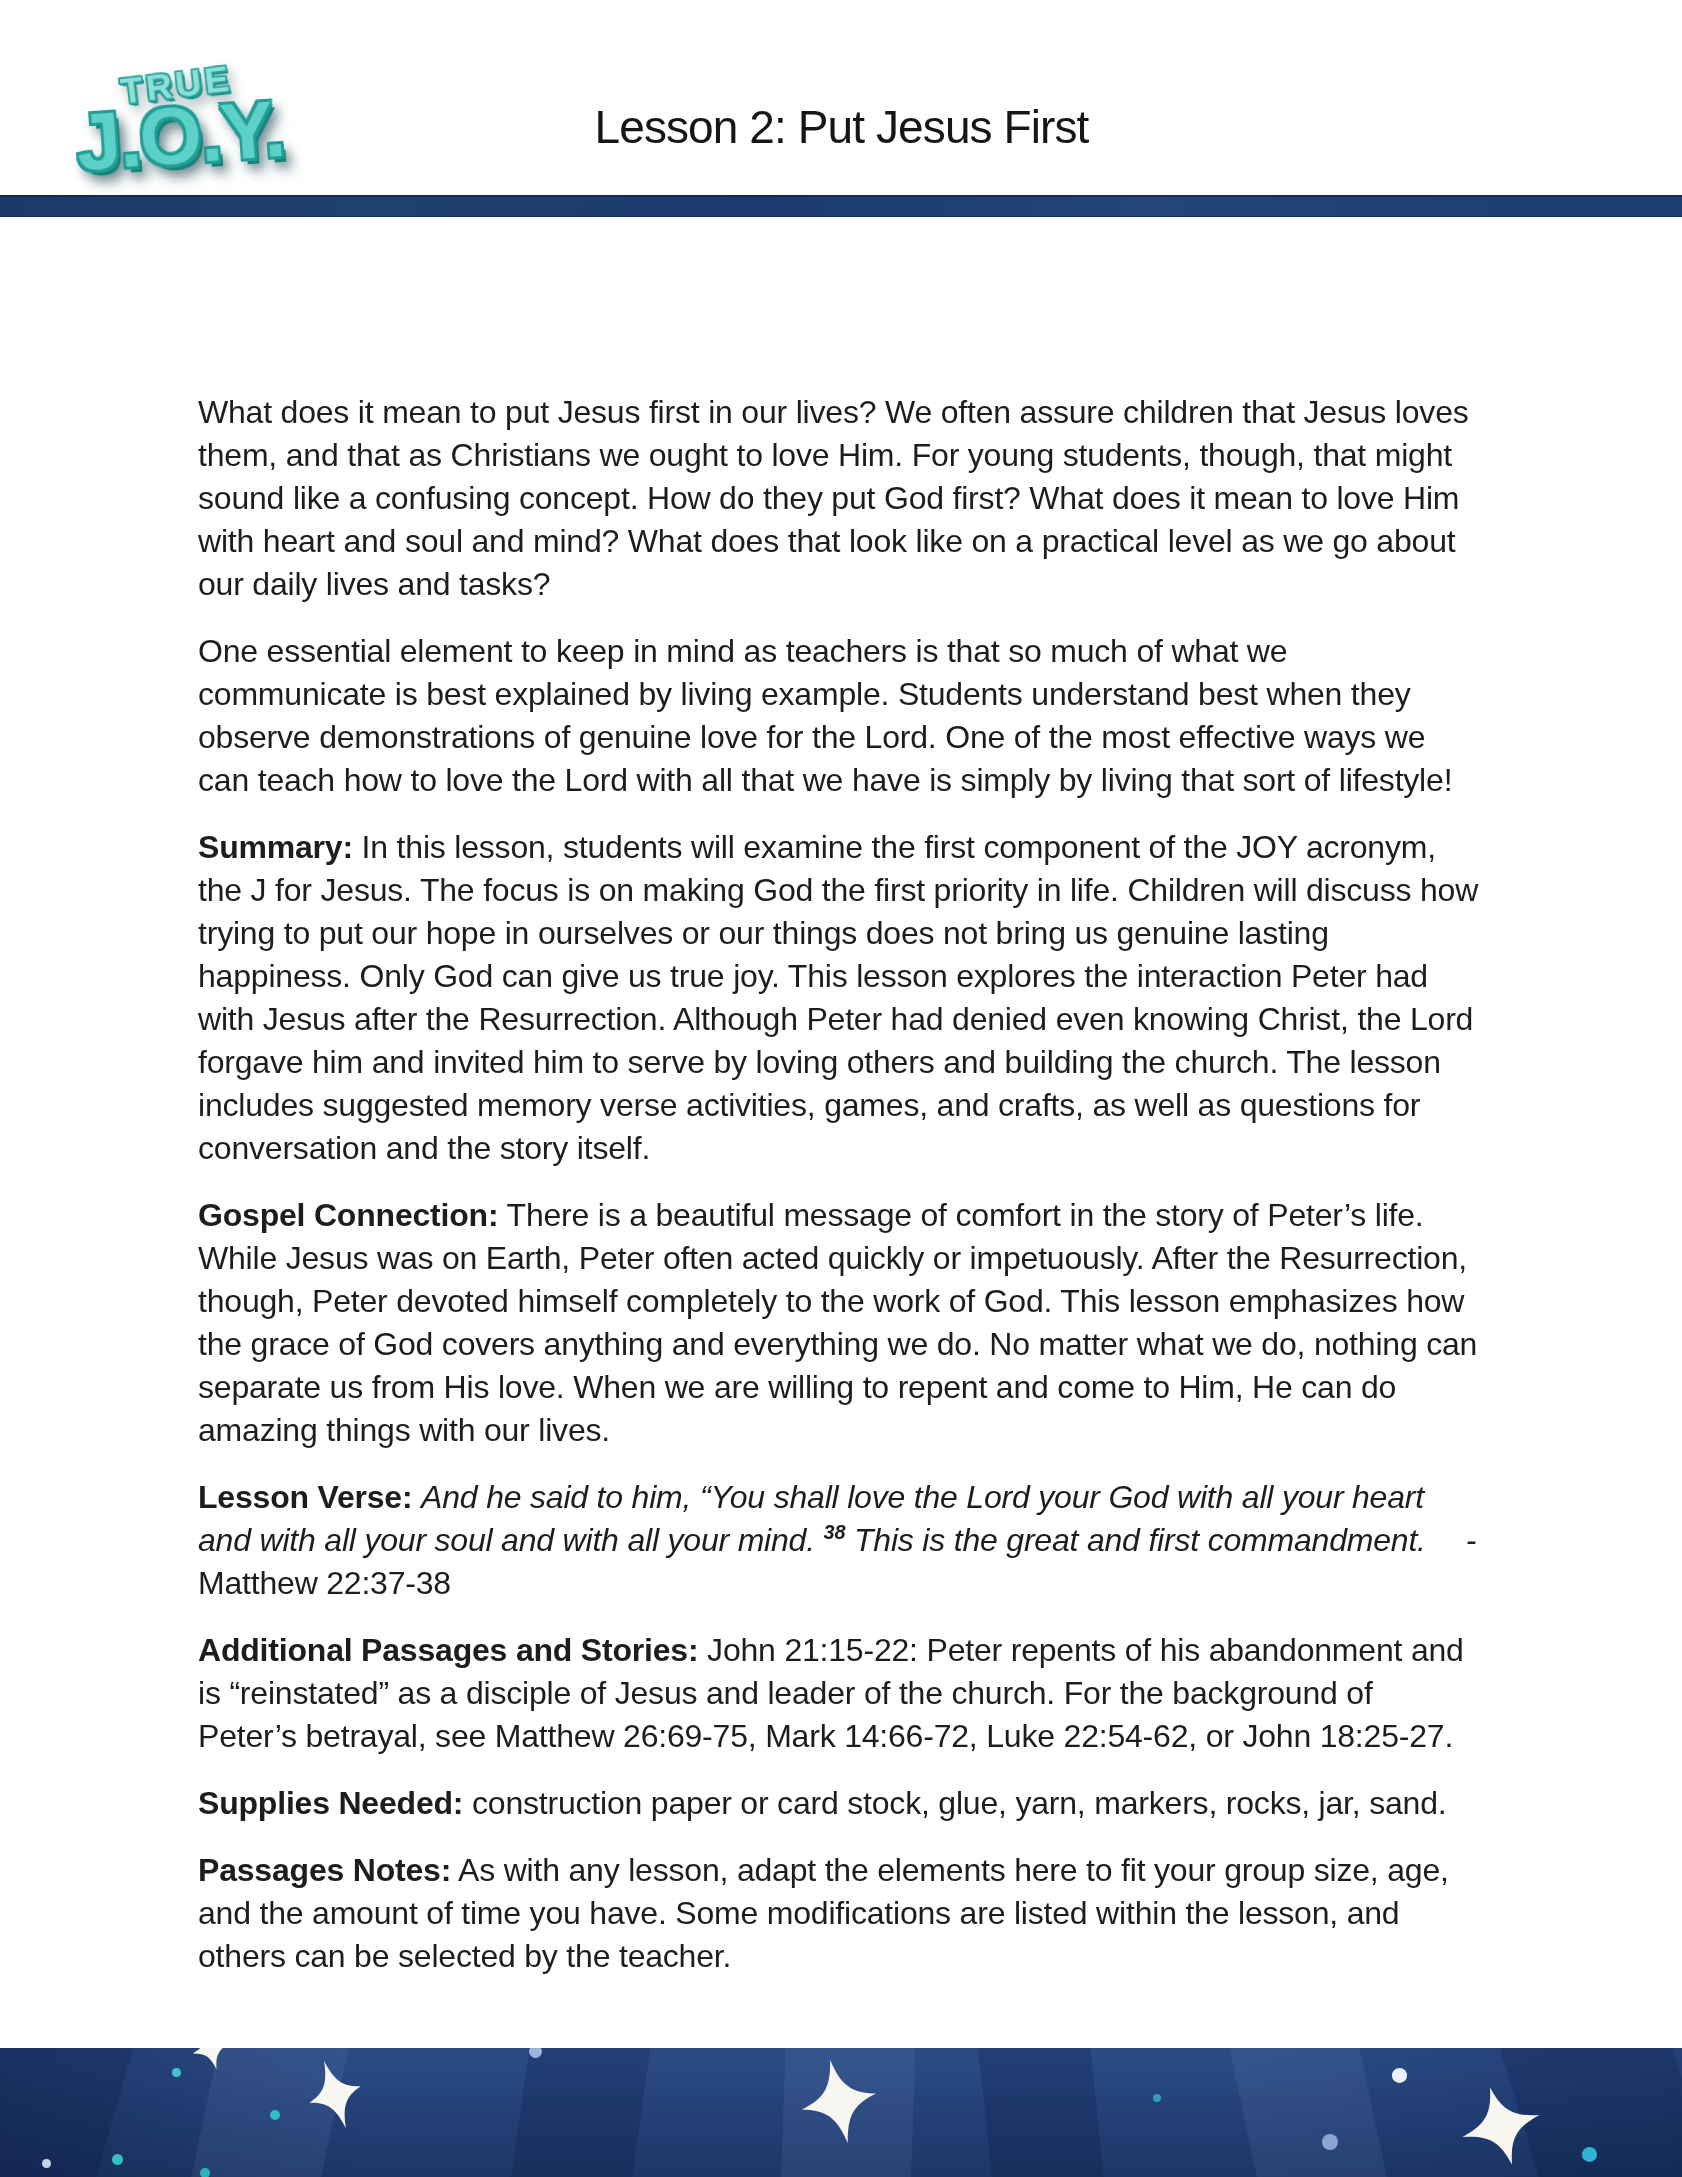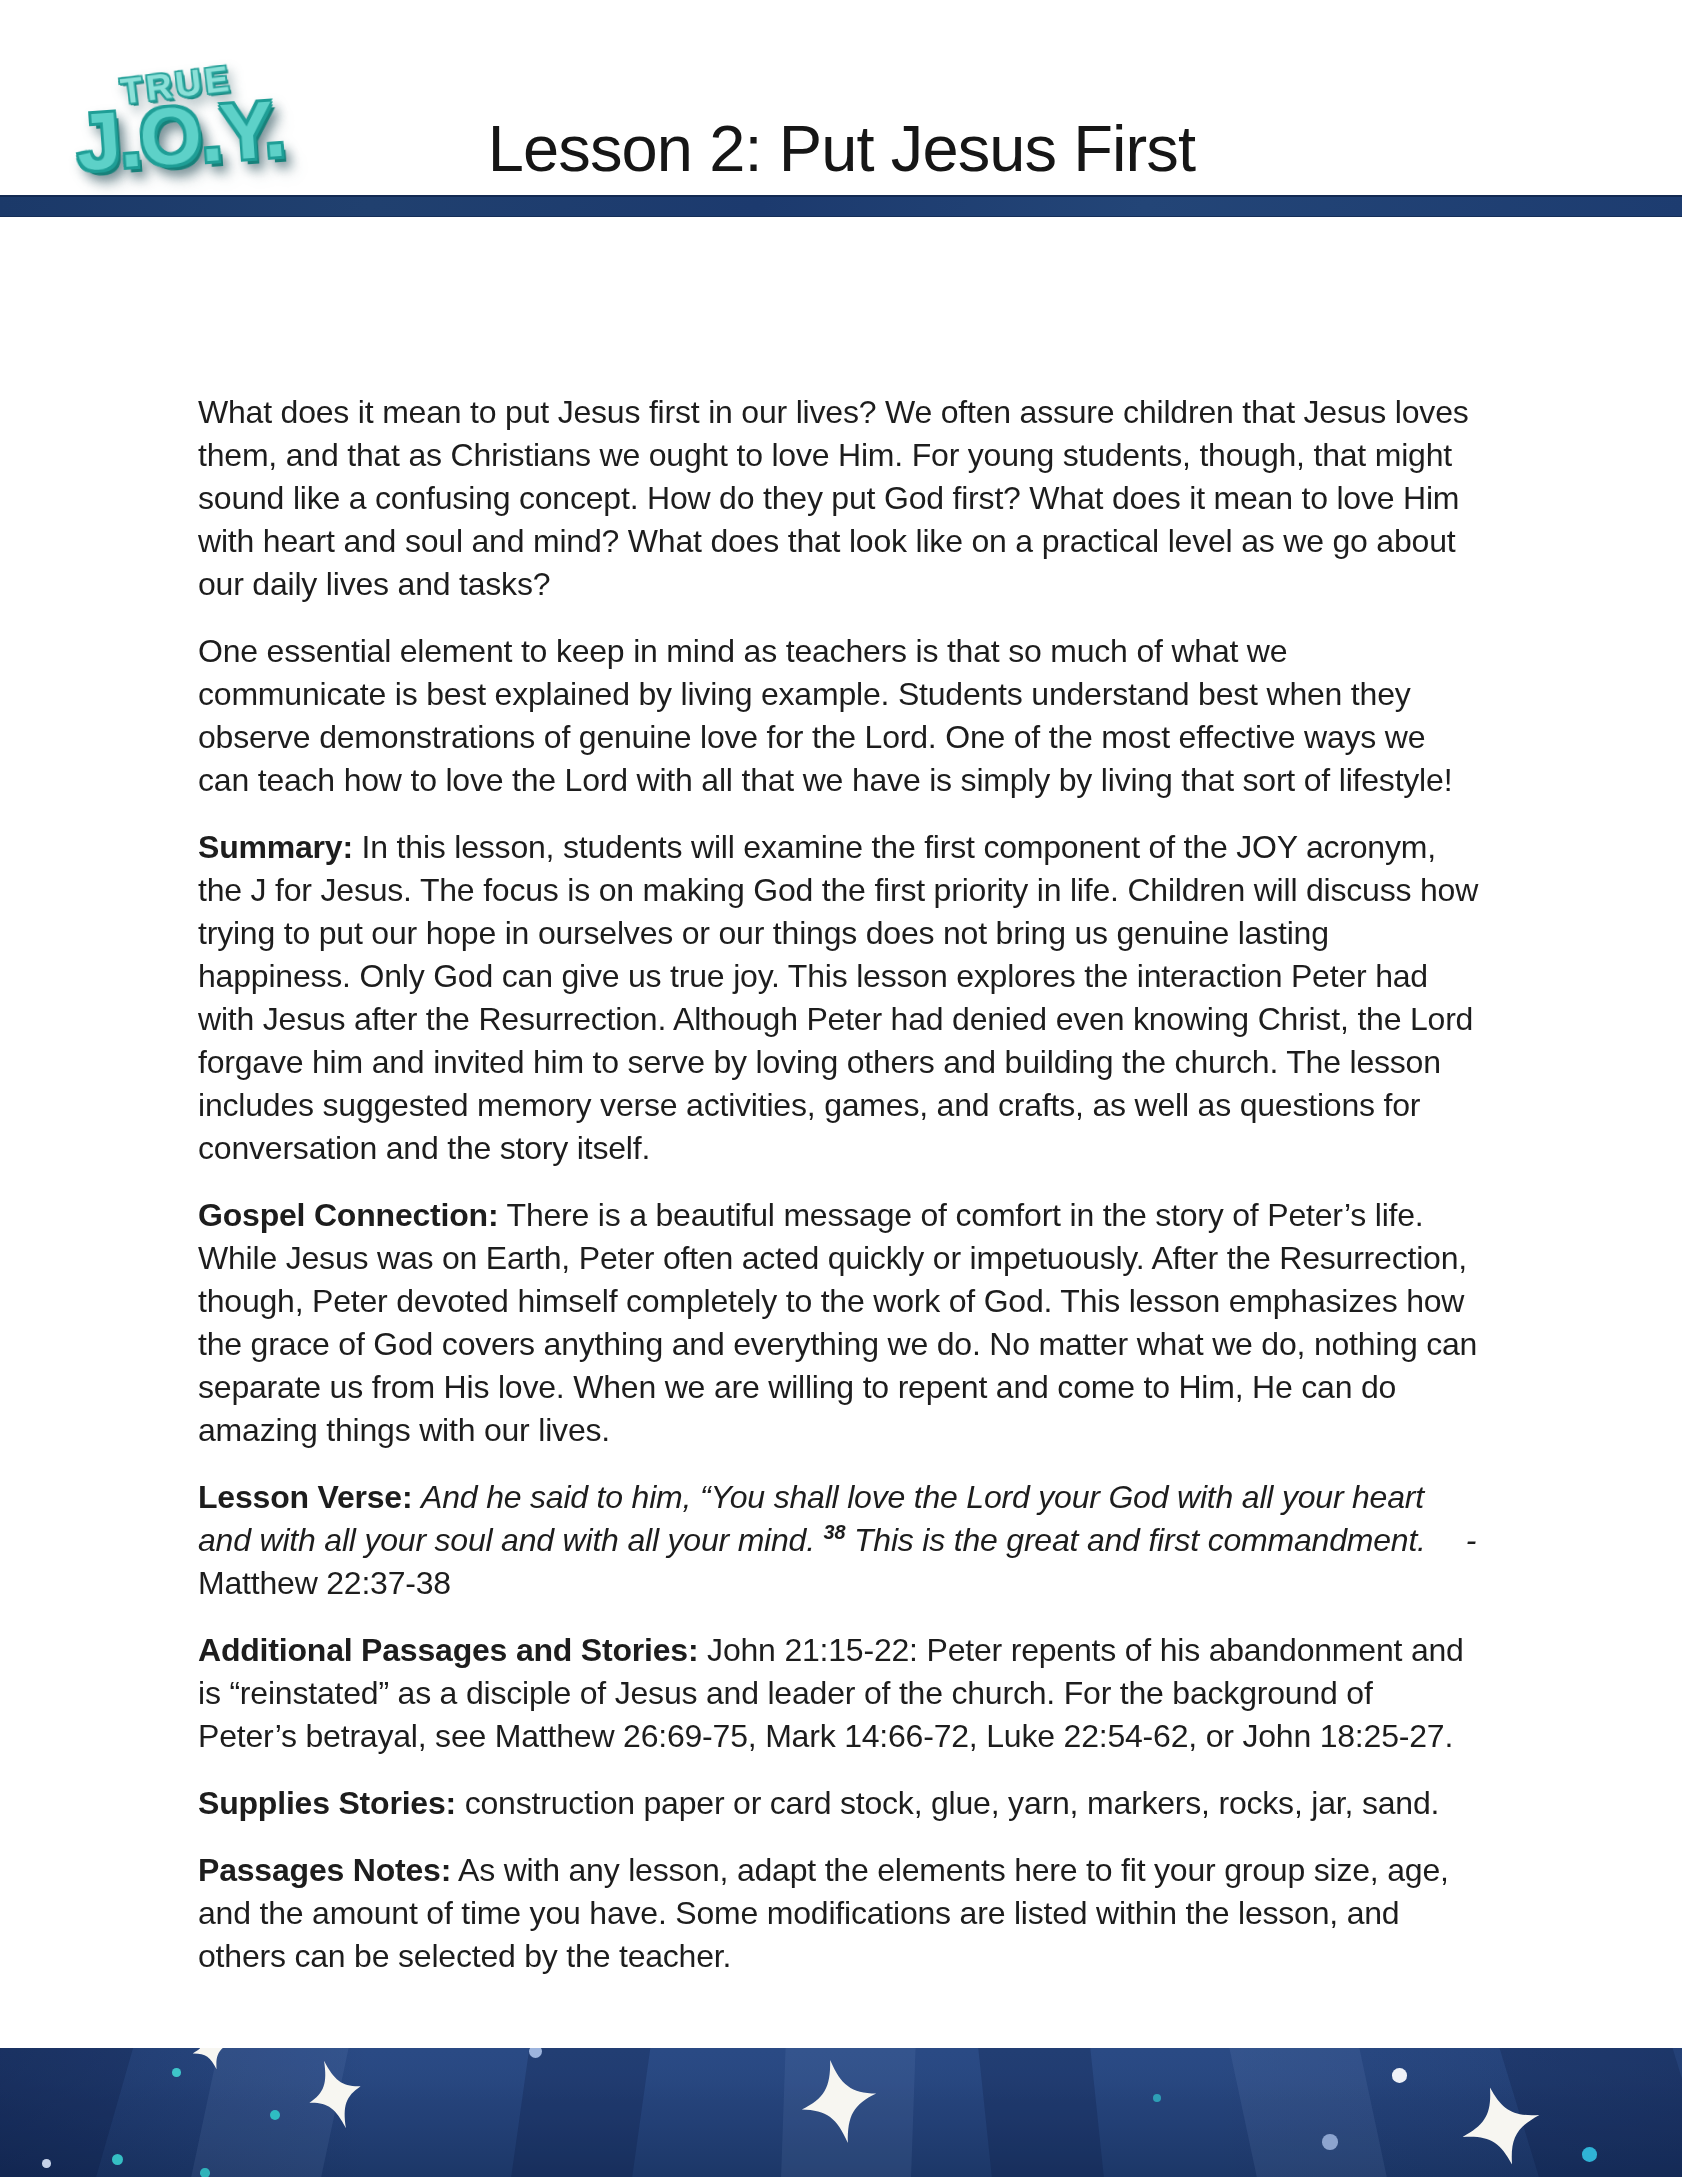--- a/index.html
+++ b/index.html
@@ -10,22 +10,22 @@
   }
 
   
   .header-bar{
     position:absolute;left:0;top:195px;width:1683px;height:19px;
     background:linear-gradient(100deg,#1b3969 0%,#20406f 22%,#1c3a6e 45%,#234577 68%,#1d3c70 100%);
     border-top:2.6px solid #132a52;border-bottom:1.7px solid #152e58;
     z-index:1;
   }
   .doc-title{
-    position:absolute;left:0;right:0;top:104px;margin:12px;z-index:2;
-    text-align:center;font-size:65px;font-weight:400;letter-spacing:-0.9px;
+    position:absolute;left:0;right:0;top:104px;margin:0;z-index:2;
+    text-align:center;font-size:46px;font-weight:400;letter-spacing:-0.9px;
     color:#161616;line-height:1;
   }
 
   
   .logo{
     position:absolute;left:45px;top:67px;width:268px;z-index:3;
     text-align:center;transform:rotate(-4deg);
     filter:drop-shadow(4.3px 7px 6px rgba(40,80,90,0.35));
   }
   .logo-true{
@@ -118,21 +118,21 @@
     <p>One essential element to keep in mind as teachers is that so much of what we communicate is best explained by living example. Students understand best when they observe demonstrations of genuine love for the Lord. One of the most effective ways we can teach how to love the Lord with all that we have is simply by living that sort of lifestyle!</p>
 
     <p><span class="lead">Summary:</span> <span>In this lesson, students will examine the first component of the JOY acronym, the J for Jesus. The focus is on making God the first priority in life. Children will discuss how trying to put our hope in ourselves or our things does not bring us genuine lasting happiness. Only God can give us true joy. This lesson explores the interaction Peter had with Jesus after the Resurrection. Although Peter had denied even knowing Christ, the Lord forgave him and invited him to serve by loving others and building the church.  The lesson includes suggested memory verse activities, games, and crafts, as well as questions for conversation and the story itself.</span></p>
 
     <p><span class="lead">Gospel Connection:</span> <span>There is a beautiful message of comfort in the story of Peter’s life. While Jesus was on Earth, Peter often acted quickly or impetuously. After the Resurrection, though, Peter devoted himself completely to the work of God. This lesson emphasizes how the grace of God covers anything and everything we do. No matter what we do, nothing can separate us from His love. When we are willing to repent and come to Him, He can do amazing things with our lives.</span></p>
 
     <p><span class="lead">Lesson Verse:</span> <span class="mv-italic">And he said to him, “You shall love the Lord your God with all your heart and with all your soul and with all your mind.</span> <sup class="mv-sup">38</sup> <span class="mv-italic">This is the great and first commandment.</span><span class="mv-sep">-</span> <span>Matthew 22:37-38</span></p>
 
     <p><span class="lead">Additional Passages and Stories:</span> <span>John 21:15-22: Peter repents of his abandonment and is “reinstated” as a disciple of Jesus and leader of the church.  For the background of Peter’s betrayal, see Matthew 26:69-75, Mark 14:66-72, Luke 22:54-62, or John 18:25-27.</span></p>
 
-    <p><span class="lead">Supplies Stories:</span> <span>construction paper or card stock, glue, yarn, markers, rocks, jar, sand.</span></p>
+    <p><span class="lead">Supplies Needed:</span> <span>construction paper or card stock, glue, yarn, markers, rocks, jar, sand.</span></p>
 
     <p><span class="lead">Passages Notes:</span> <span>As with any lesson, adapt the elements here to fit your group size, age, and the amount of time you have. Some modifications are listed within the lesson, and others can be selected by the teacher.</span></p>
 
   </main>
 
   <footer class="footer">
     <div class="ray ray-dark r1"></div>
     <div class="ray ray-light r2"></div>
     <div class="ray ray-dark r3"></div>
     <div class="ray ray-light r4"></div>

